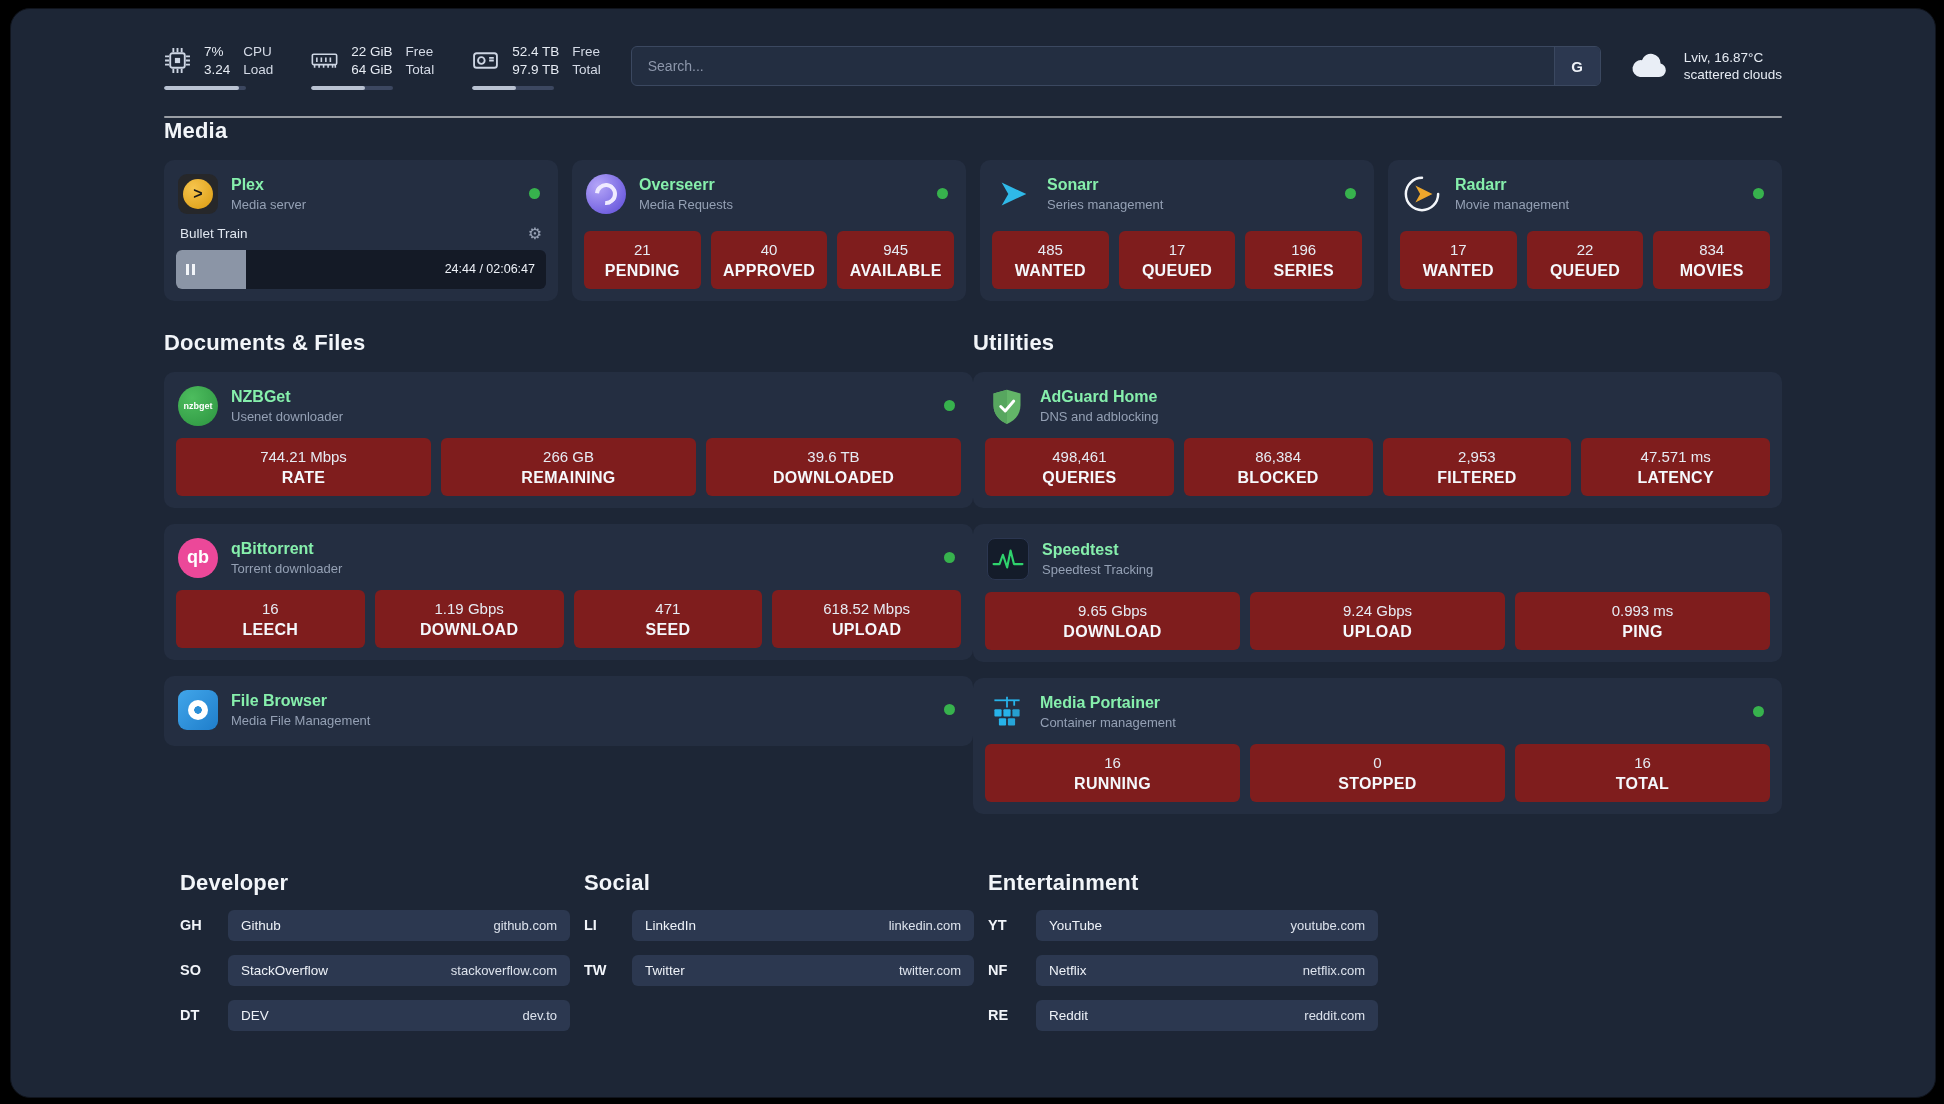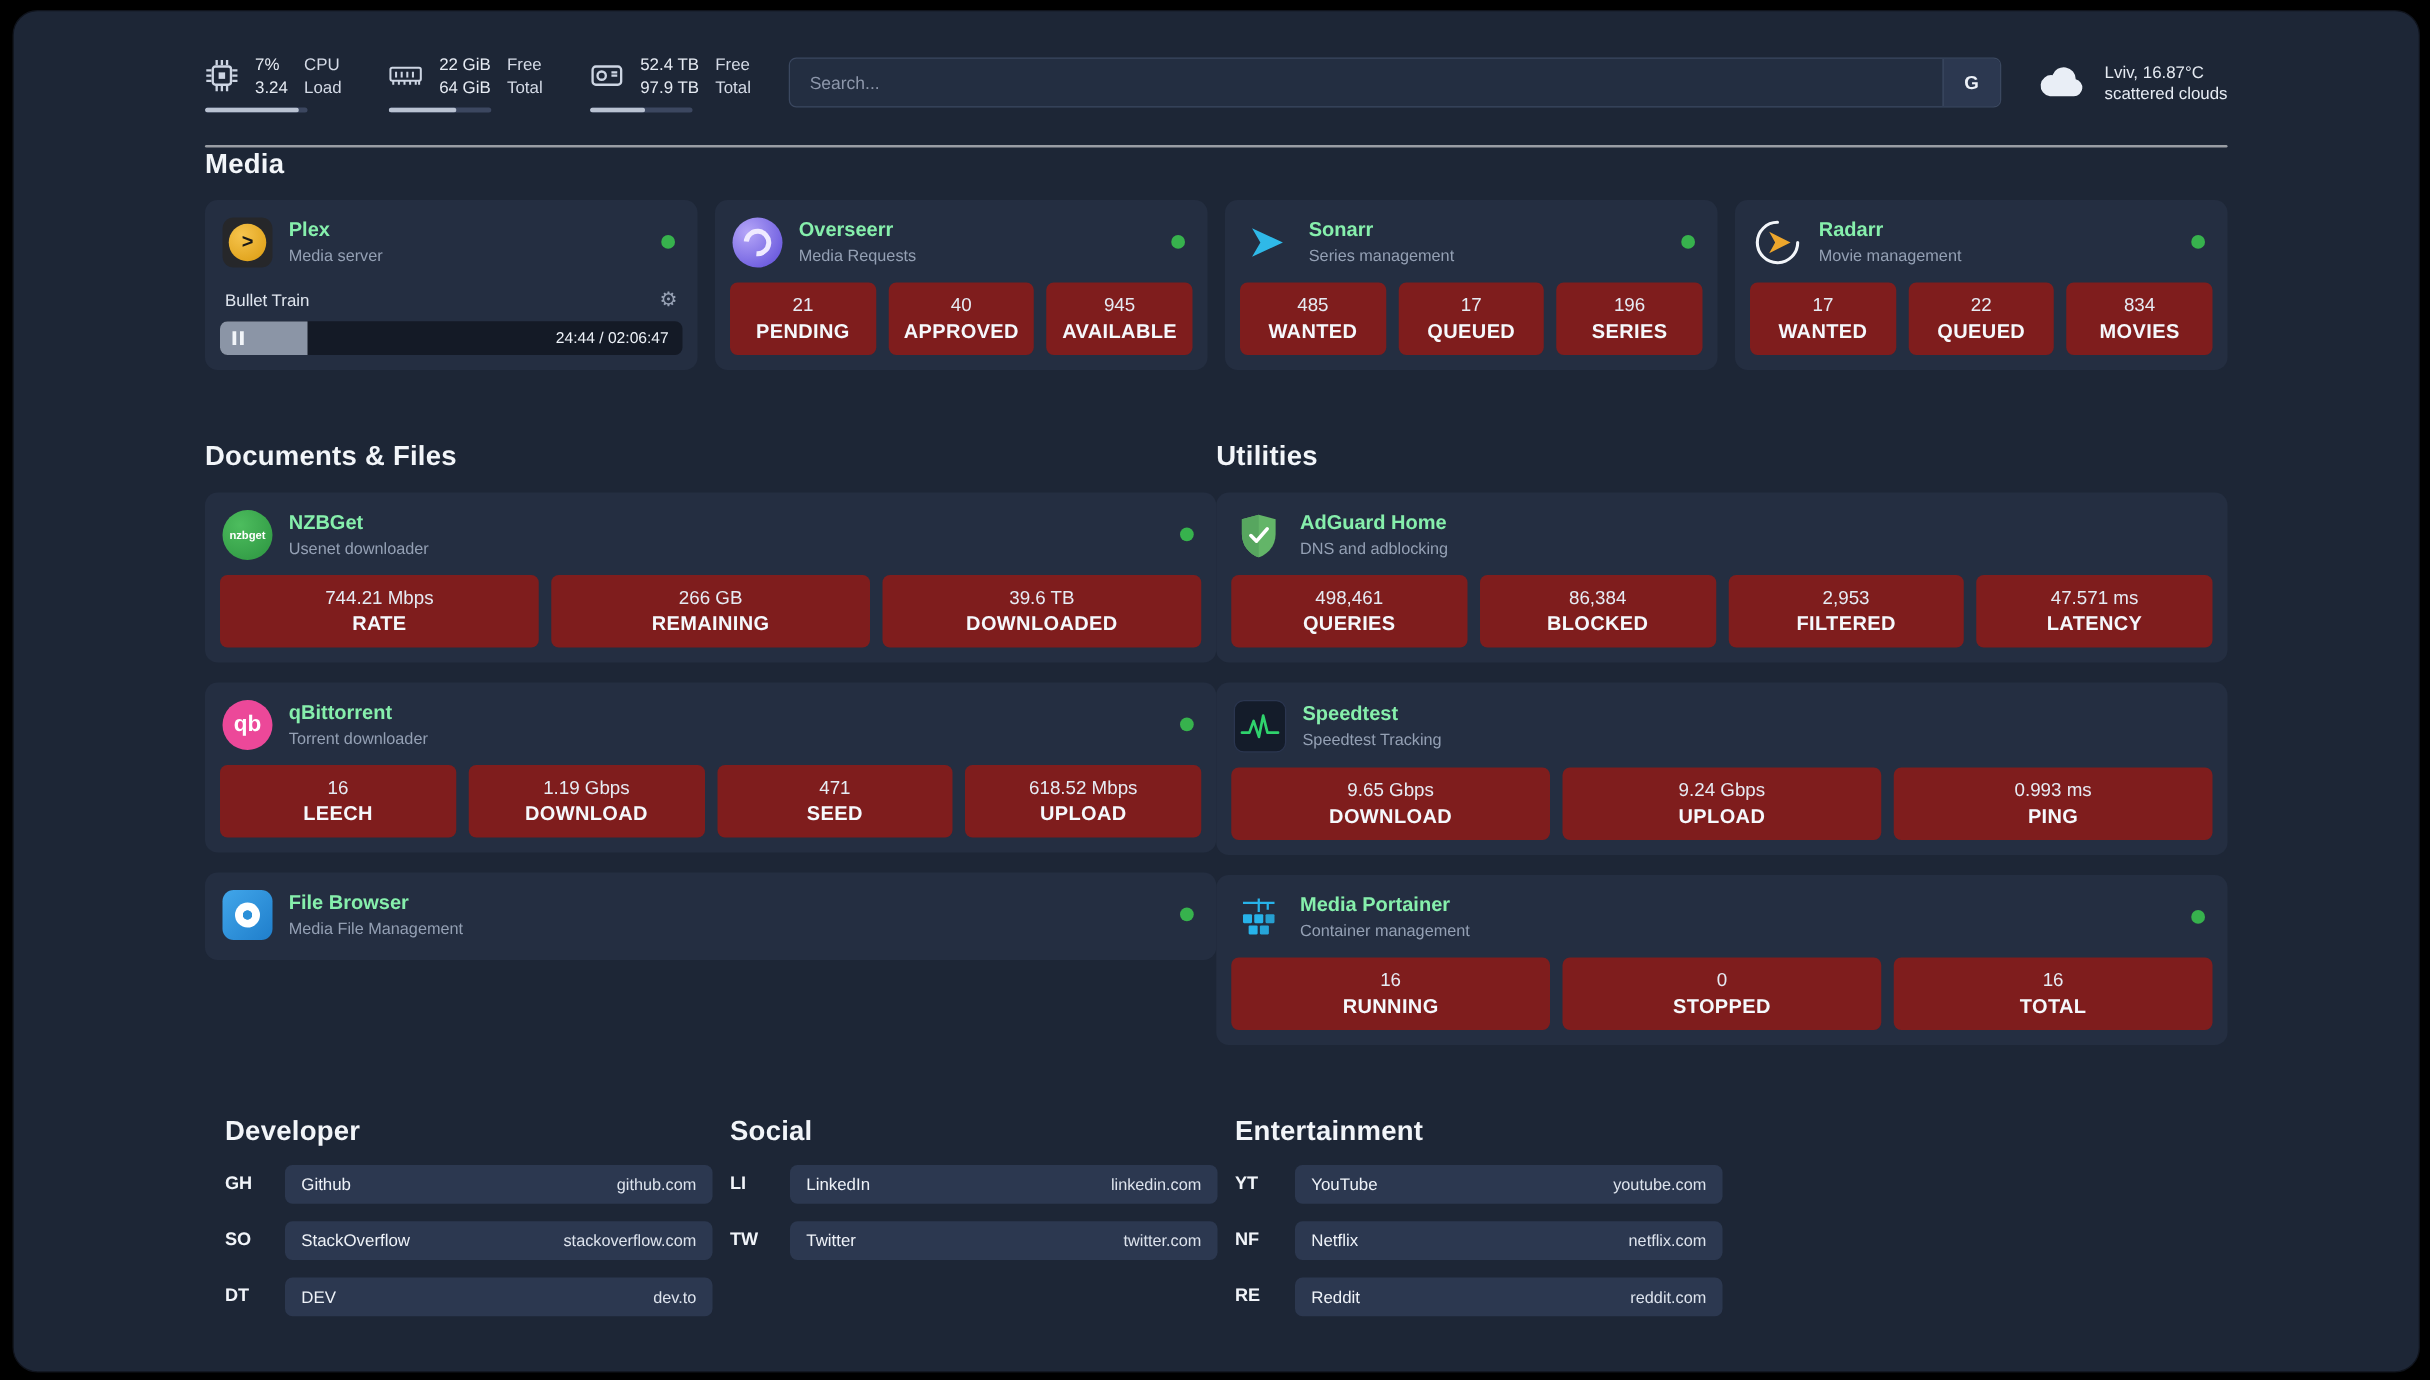--- a/index.html
+++ b/index.html
@@ -50,28 +50,28 @@
 
   .stat-row { display:flex; gap:10px; }
   .tile { flex:1; background:#7f1d1d; border-radius:6px; text-align:center; padding:10px 4px 9px; }
   .tile .val { font-size:15px; color:#e6ebf3; display:block; }
   .tile .lab { font-size:16px; font-weight:700; color:#f5f8fc; margin-top:4px; letter-spacing:.3px; display:block; }
 
   
   .player-title-row { display:flex; justify-content:space-between; align-items:center; padding:0 4px 8px; }
   .pt { font-size:13.5px; color:#e0e6ef; }
   .gear { color:#98a2b5; font-size:16px; line-height:1; cursor:pointer; }
-  .seekbar { position:relative; height:27px; background:#141a26; border-radius:6px; overflow:hidden;
+  .seekbar { position:relative; height:39px; background:#141a26; border-radius:6px; overflow:hidden;
              display:flex; align-items:center; }
   .seek-fill { position:absolute; left:0; top:0; bottom:0; background:#8b95a6; }
   .pause { position:relative; z-index:1; display:flex; gap:3px; margin-left:10px; cursor:pointer; }
   .pause i { width:3px; height:11px; background:#f2f5f9; display:block; }
   .ptime { position:absolute; right:11px; font-size:12.5px; color:#eef2f8; z-index:1; }
 
-  .two-col { margin-top:56px; display:grid; grid-template-columns:1fr 1fr; align-items:start; }
+  .two-col { margin-top:29px; display:grid; grid-template-columns:1fr 1fr; align-items:start; }
   .col { display:flex; flex-direction:column; gap:16px; }
   .col h2.section { margin:0; }
 
   
   .icon-plex { width:40px; height:40px; border-radius:9px; background:#26272a;
                display:flex; align-items:center; justify-content:center; }
   .icon-plex b { width:30px; height:30px; border-radius:50%;
                  background:radial-gradient(circle at 35% 30%, #f6c44d, #db9b10);
                  display:flex; align-items:center; justify-content:center; }
   .icon-plex b::after { content:">"; color:#191919; font-weight:900; font-size:16px; }

